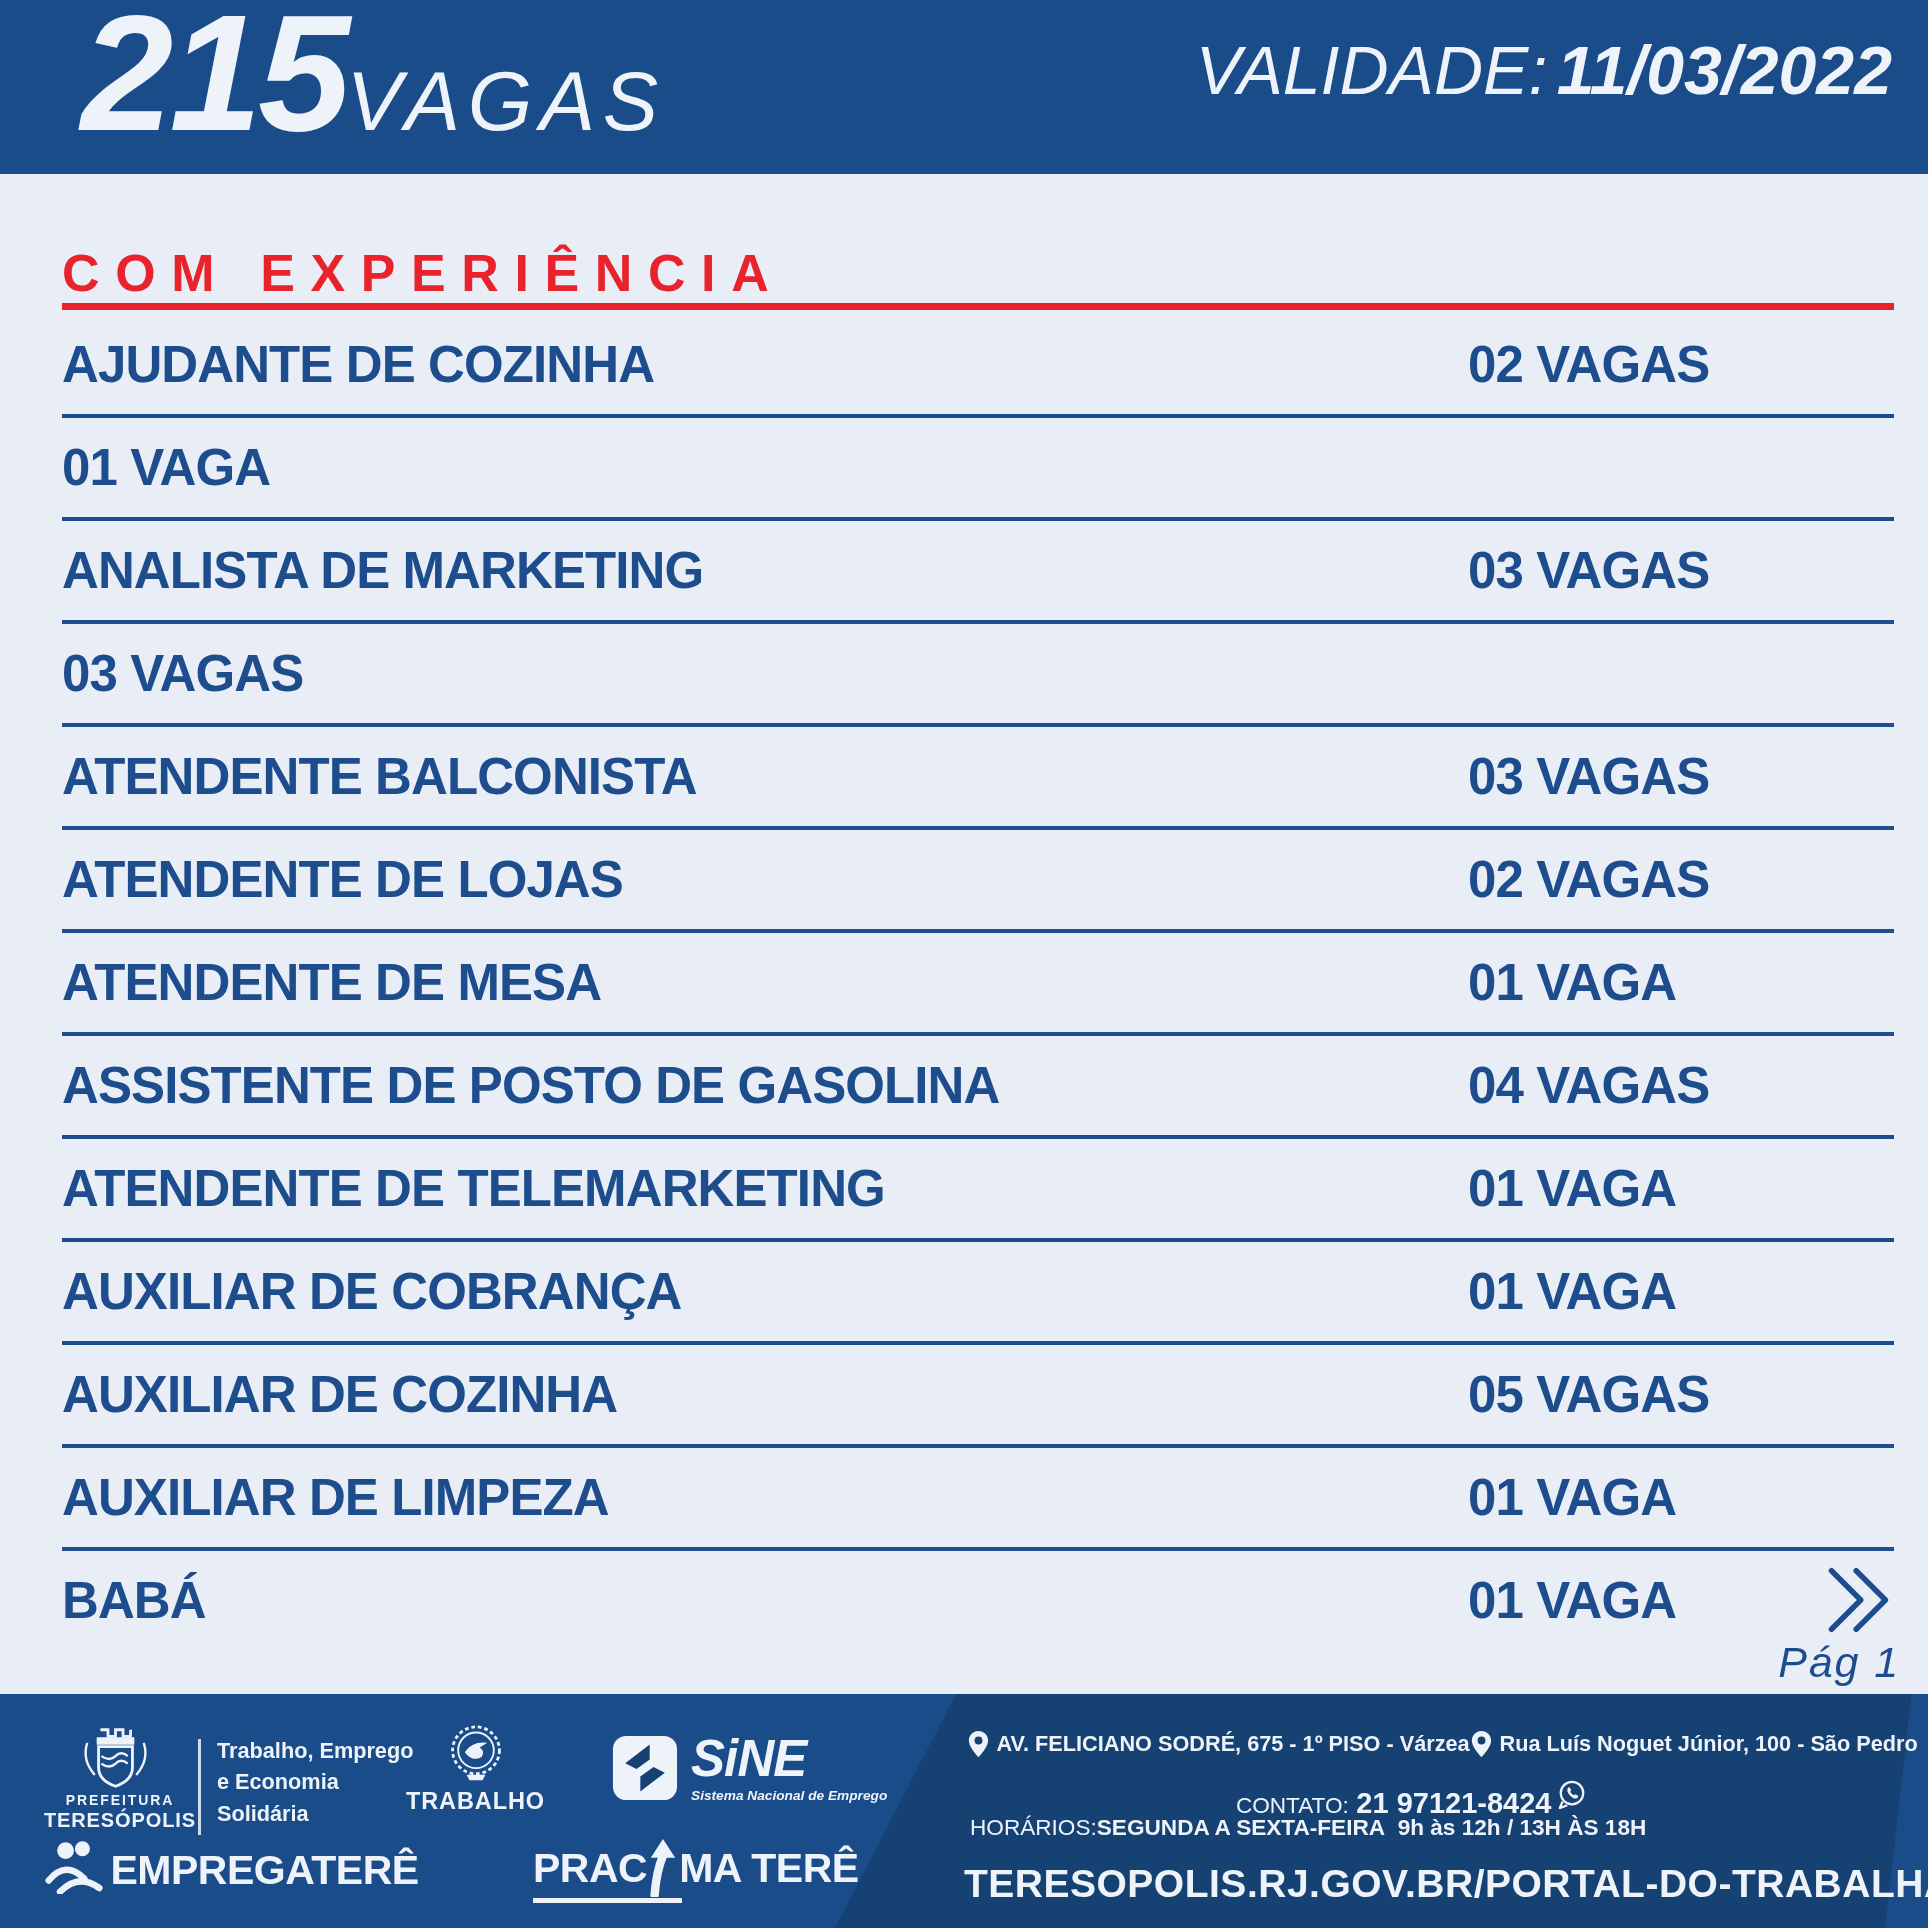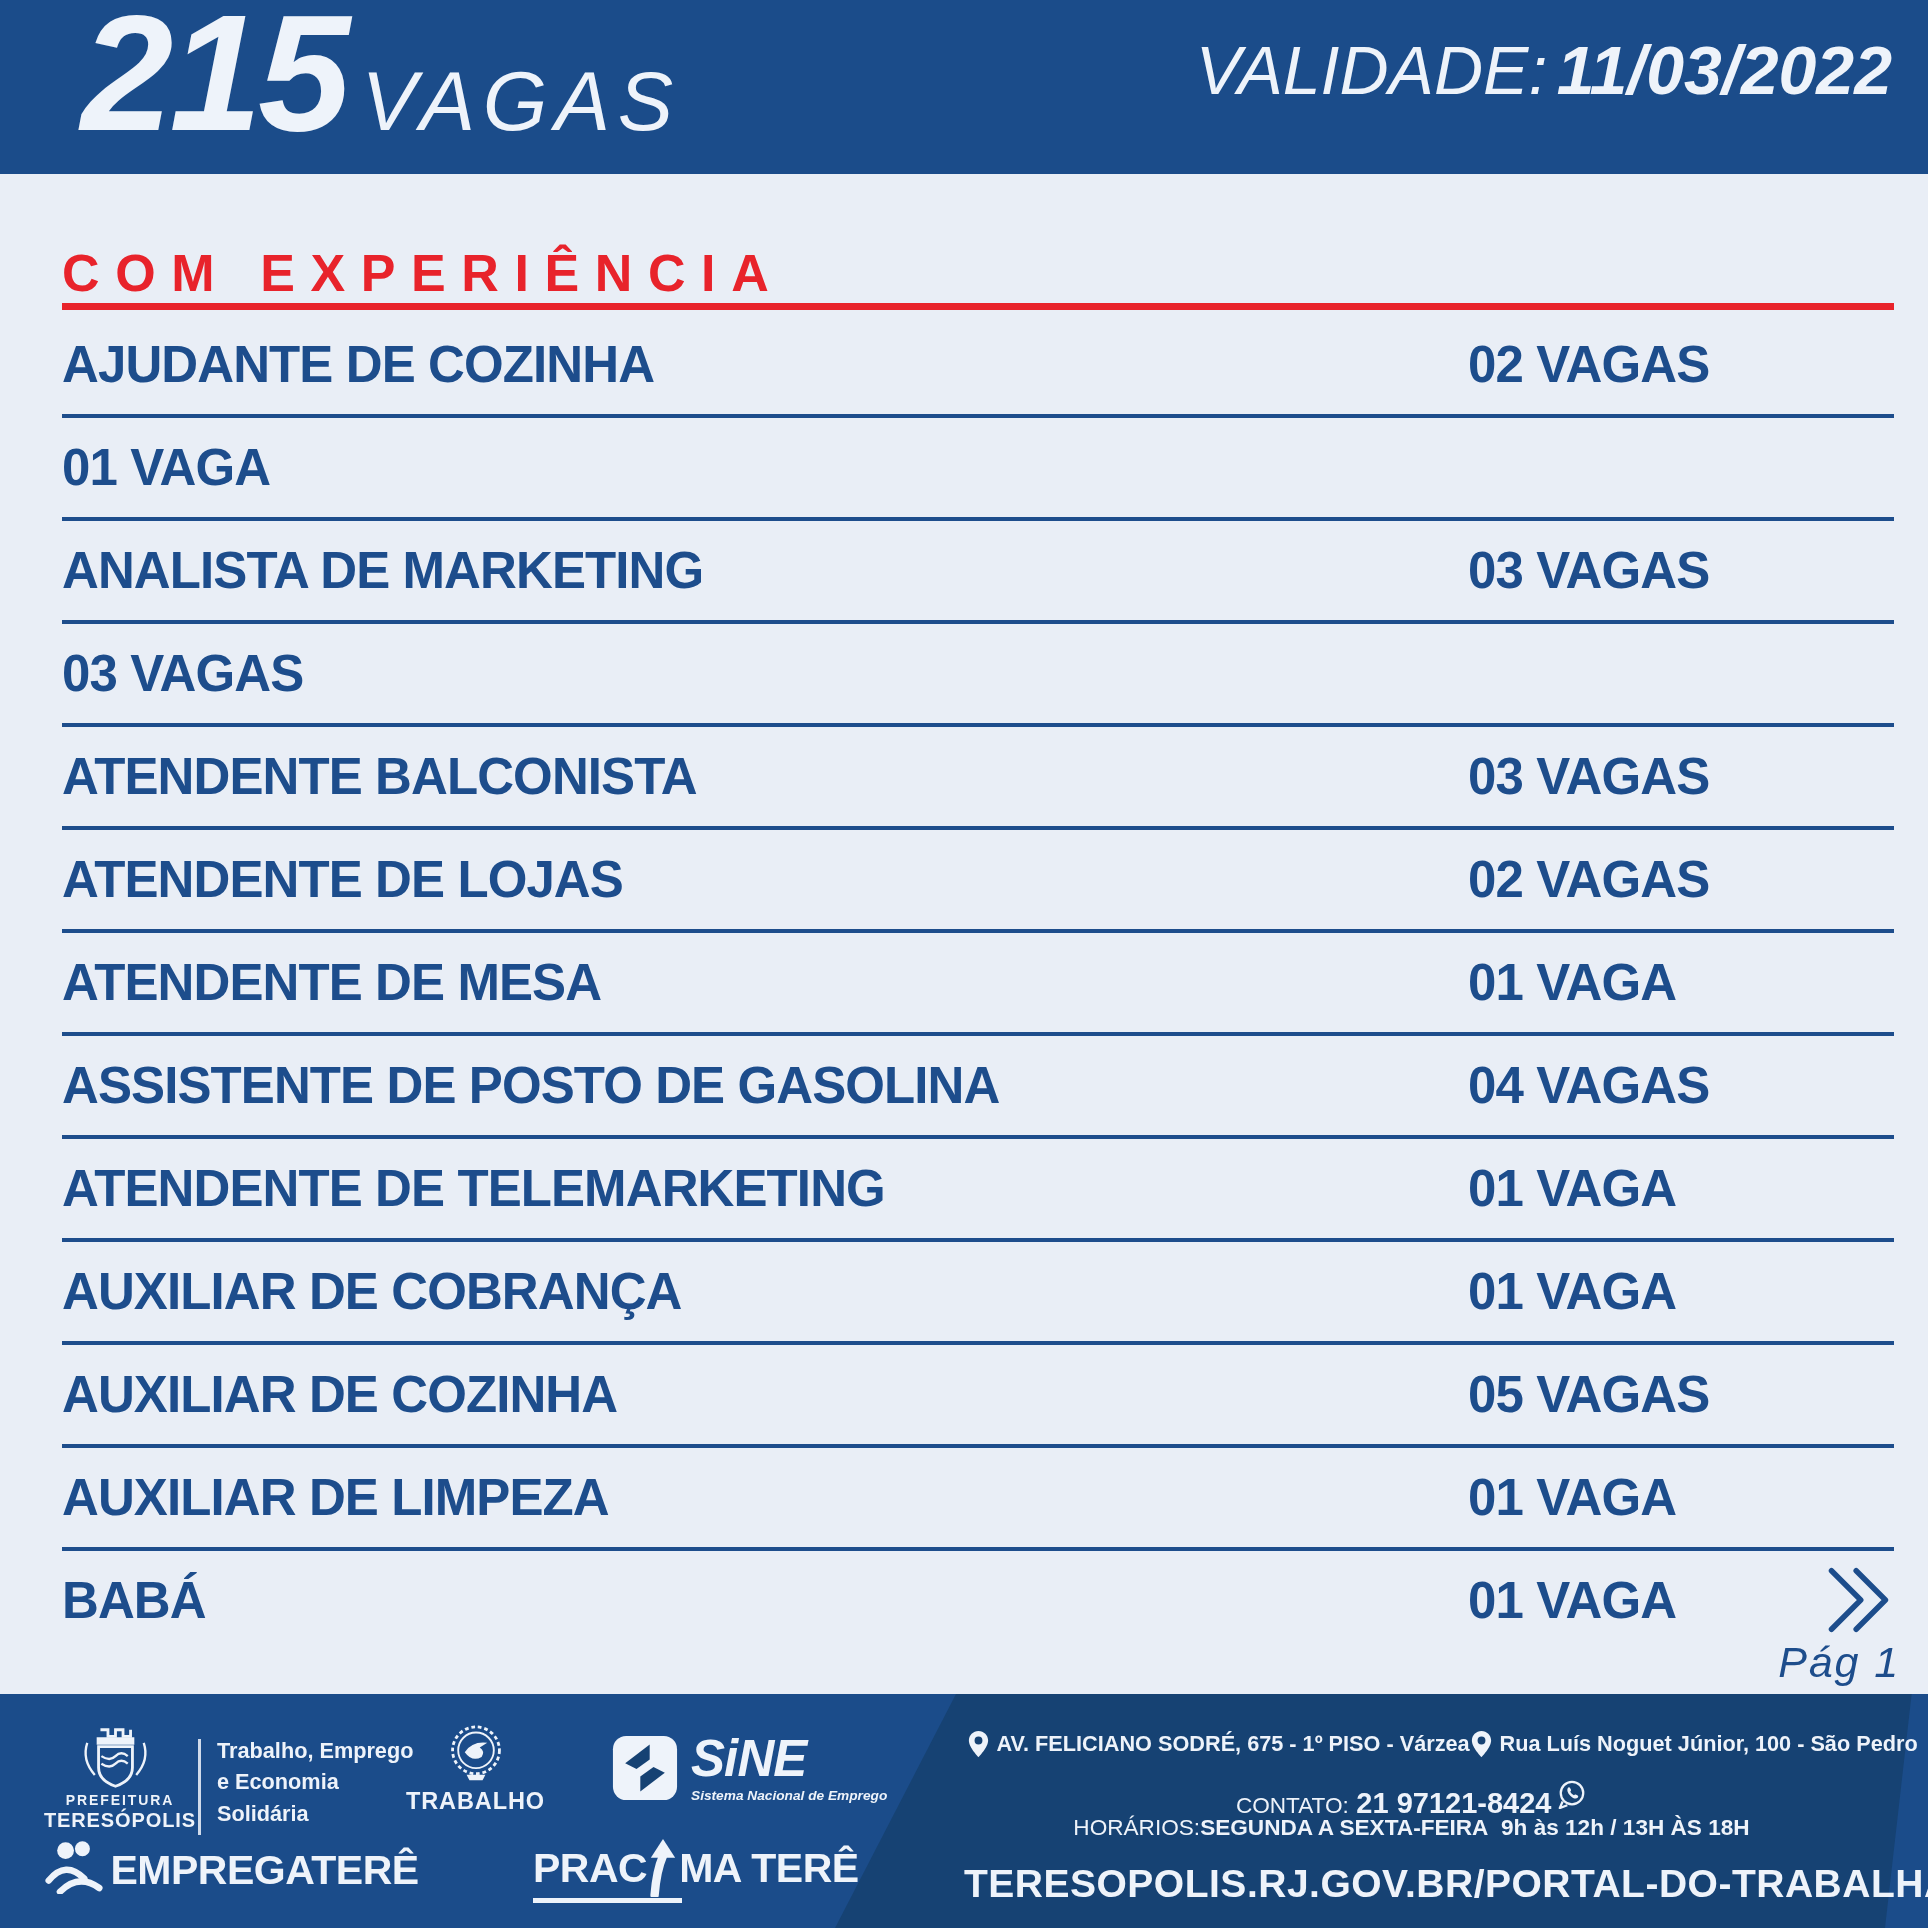--- a/index.html
+++ b/index.html
@@ -14,21 +14,21 @@
   .poster{
     position:relative;width:1928px;height:1928px;margin:0 auto;
     background:var(--page-background);
     font-family:"Liberation Sans",sans-serif;
     overflow:hidden;
   }
   
   .header{position:absolute;top:0;left:0;right:0;height:174px;background:var(--primary-blue);color:var(--white);}
   .count-group{position:absolute;left:81px;bottom:24.5px;display:flex;align-items:baseline;}
   .count{font-size:166px;font-weight:bold;font-style:italic;line-height:.85;letter-spacing:-3.8px;}
-  .count-label{font-size:83px;font-style:italic;font-weight:400;letter-spacing:7.5px;margin-left:15px;}
+  .count-label{font-size:83px;font-style:italic;font-weight:400;letter-spacing:7.5px;}
   .validity{position:absolute;right:36px;bottom:65px;font-style:italic;font-size:68px;letter-spacing:0;white-space:nowrap;}
   .validity b{font-weight:bold;margin-left:9.4px;}
   
   .section-title{position:absolute;left:62px;top:243px;font-size:52px;font-weight:bold;letter-spacing:.30em;color:var(--accent-red);}
   .red-underline{position:absolute;left:62px;right:34px;top:303px;height:6.6px;background:var(--accent-red);}
   
   .jobs{position:absolute;left:62px;right:34px;top:315px;}
   .job-row{height:99px;display:flex;align-items:center;border-bottom:4.7px solid var(--text-blue);}
   .job-row:last-child{border-bottom:none;}
   .job-title{flex:1;font-size:51px;font-weight:bold;color:var(--text-blue);letter-spacing:-0.9px;white-space:nowrap;}
@@ -60,21 +60,21 @@
   .pracimatere .part{font-size:41px;font-weight:bold;letter-spacing:-0.5px;}
   .prac-underline{position:absolute;left:0;bottom:-5.6px;width:149px;height:4.7px;background:var(--white);}
   .addr{position:absolute;top:36px;display:flex;align-items:center;font-size:21.7px;font-weight:bold;white-space:nowrap;}
   .addr .txt{margin-left:7.5px;}
   .addr1{left:968px;}
   .addr2{left:1471px;}
   .contact{position:absolute;left:970px;right:75px;top:85px;text-align:center;white-space:nowrap;}
   .contact-label{font-size:22.6px;}
   .contact-number{font-size:29px;font-weight:bold;margin-left:7.5px;}
   .contact svg{vertical-align:22%;margin-left:5.6px;}
-  .hours{position:absolute;left:970px;right:75px;top:121px;text-align:center;font-size:22.6px;white-space:nowrap;}
+  .hours{position:absolute;left:970px;right:75px;top:121px;font-size:22.6px;white-space:nowrap;}
   .hours b{font-weight:bold;}
   .url{position:absolute;left:964px;right:34px;top:168px;text-align:center;font-size:39px;font-weight:bold;letter-spacing:0.5px;white-space:nowrap;}
   svg{display:block;}
   .inline-svg{display:inline-block;}
 </style>
 </head>
 <body>
 
 <div class="poster">
 

